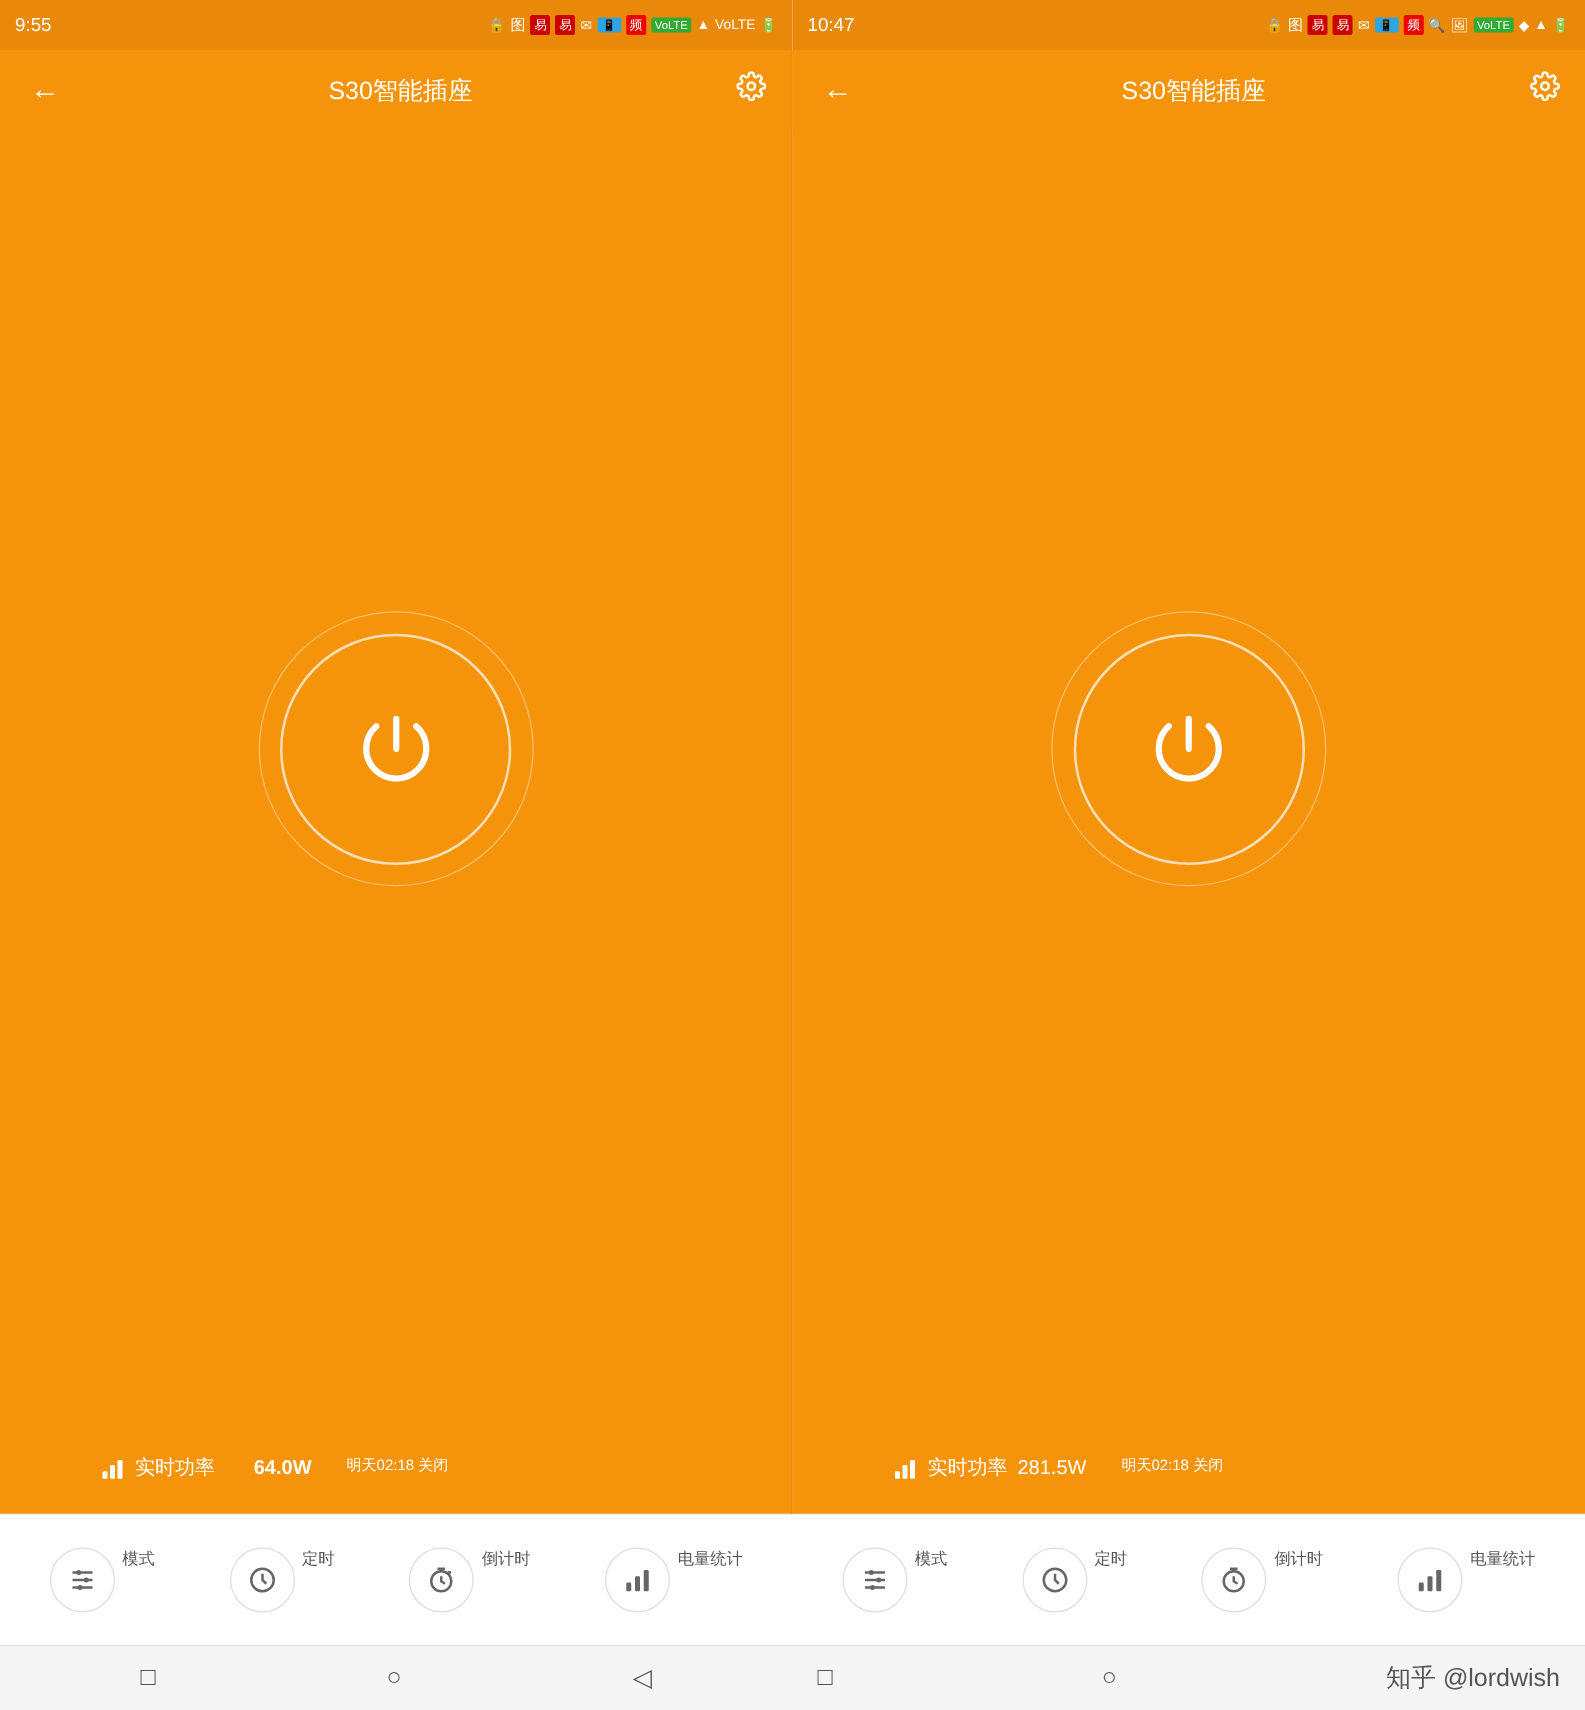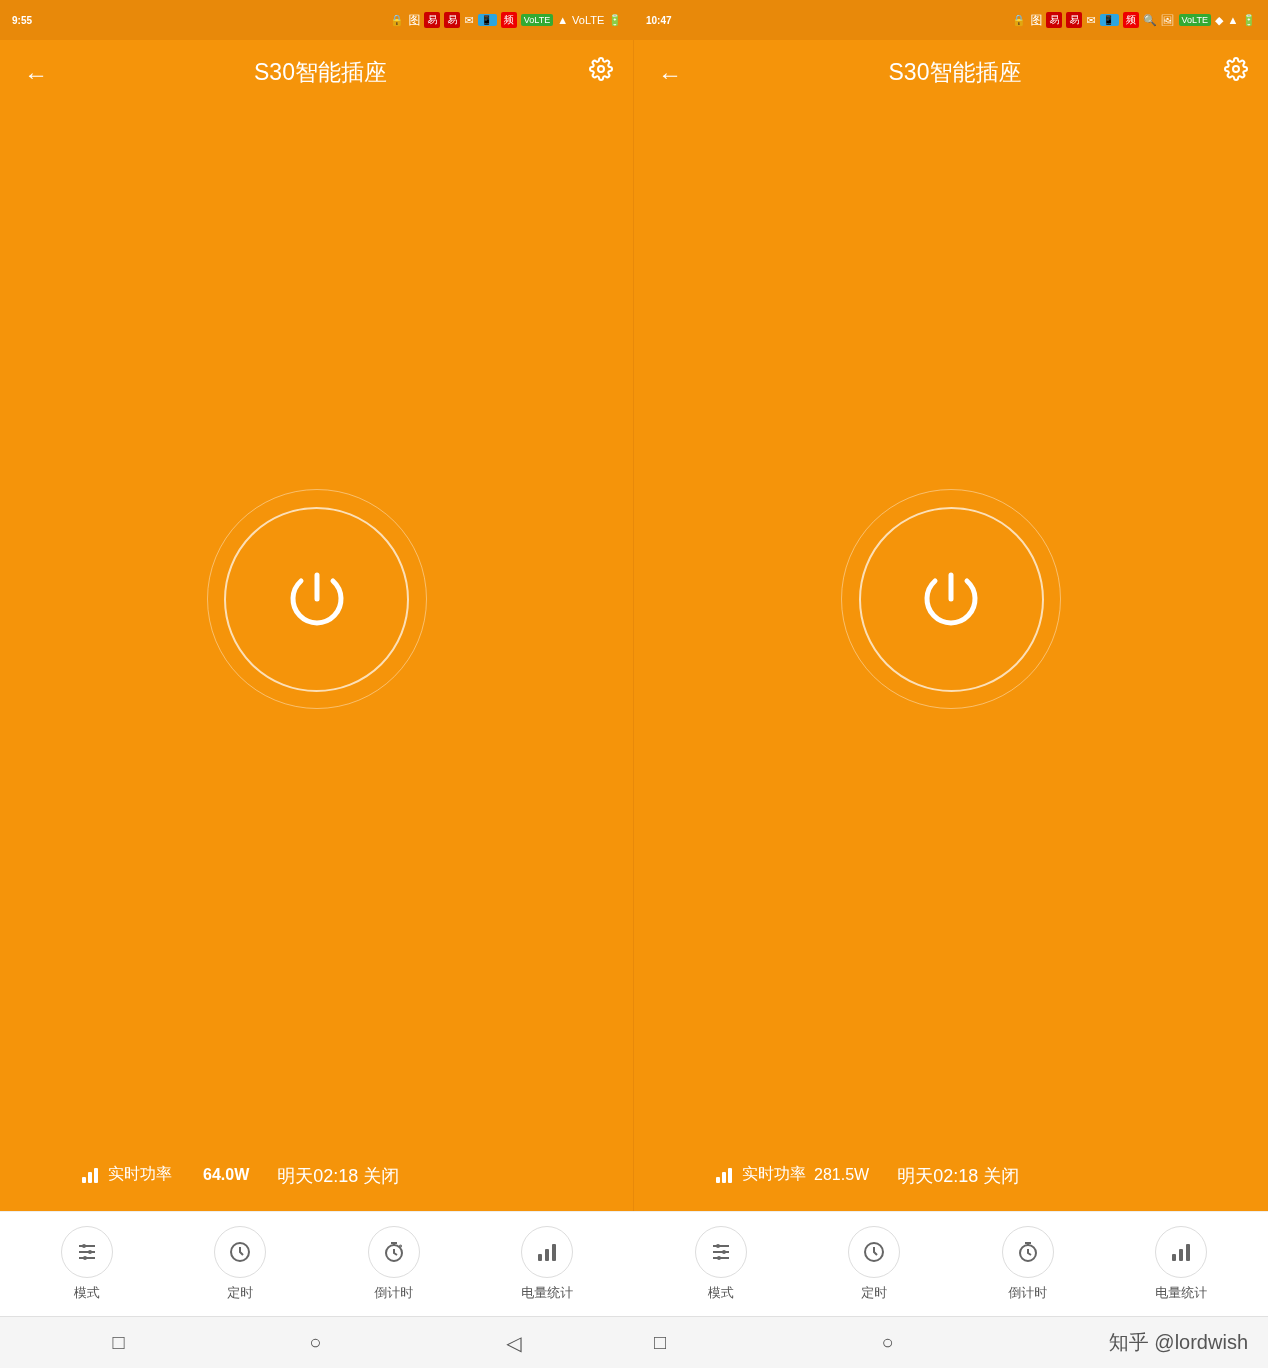--- a/index.html
+++ b/index.html
@@ -24,22 +24,22 @@
       height: 40px;
       background: #e8890a;
       display: flex;
       align-items: center;
       justify-content: space-between;
       padding: 0 12px;
       font-size: 13px;
       color: #fff;
     }
     .status-bar .time {
-      font-weight: bold;
-      font-size: 10px;
+      font-weight: normal;
+      font-size: 15px;
     }
     .status-bar .icons {
       display: flex;
       align-items: center;
       gap: 4px;
       font-size: 11px;
     }
 
     
     .panels {
@@ -66,21 +66,21 @@
       background: #f5940a;
     }
     .back-btn {
       color: #fff;
       font-size: 24px;
       cursor: pointer;
       padding: 4px;
     }
     .panel-title {
       color: #fff;
-      font-size: 23px;
+      font-size: 20px;
       font-weight: 500;
     }
     .settings-btn {
       color: #fff;
       font-size: 22px;
       cursor: pointer;
     }
 
     
     .power-area {
@@ -126,43 +126,43 @@
     .power-stat {
       display: flex;
       align-items: center;
       gap: 8px;
       color: #fff;
       font-size: 16px;
       margin-bottom: 6px;
     }
     .schedule-text {
       color: #fff;
-      font-size: 18px;
+      font-size: 12px;
       padding-left: 28px;
     }
 
     
     .bottom-toolbar {
       background: #fff;
       display: flex;
       width: 100%;
       height: 105px;
     }
     .toolbar-half {
       width: 50%;
       display: flex;
       align-items: center;
       justify-content: space-around;
       padding: 10px 10px;
       border-top: 1px solid #eee;
     }
     .toolbar-item {
       display: flex;
-      flex-direction: column;
-      align-items: center;
+      flex-direction: row;
+      align-items: flex-start;
       gap: 6px;
       cursor: pointer;
       min-width: 60px;
     }
     .toolbar-icon-circle {
       width: 52px;
       height: 52px;
       border-radius: 50%;
       border: 1.5px solid #ddd;
       display: flex;

